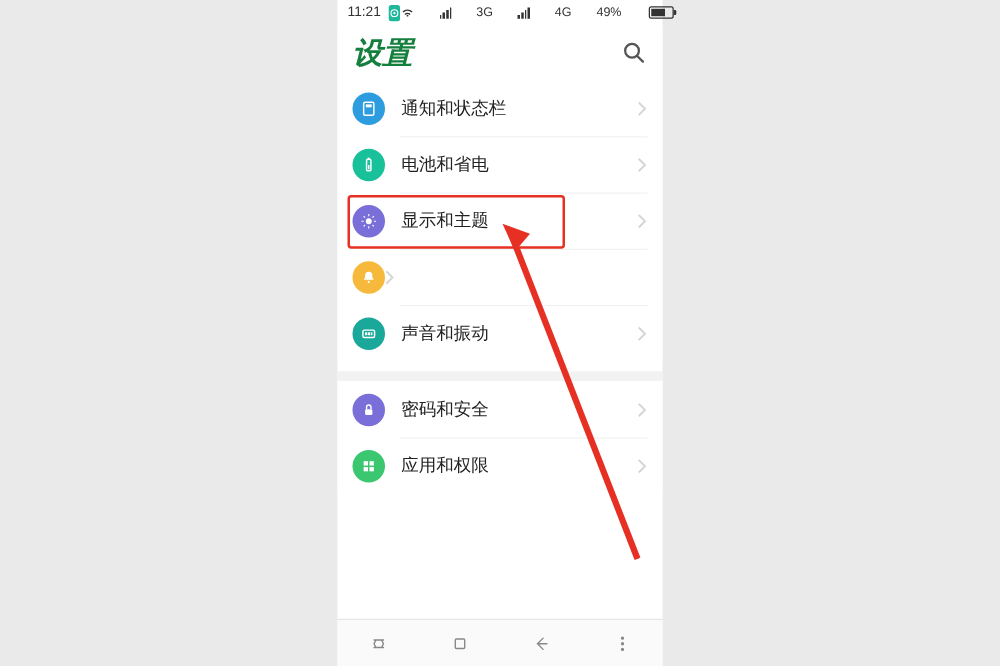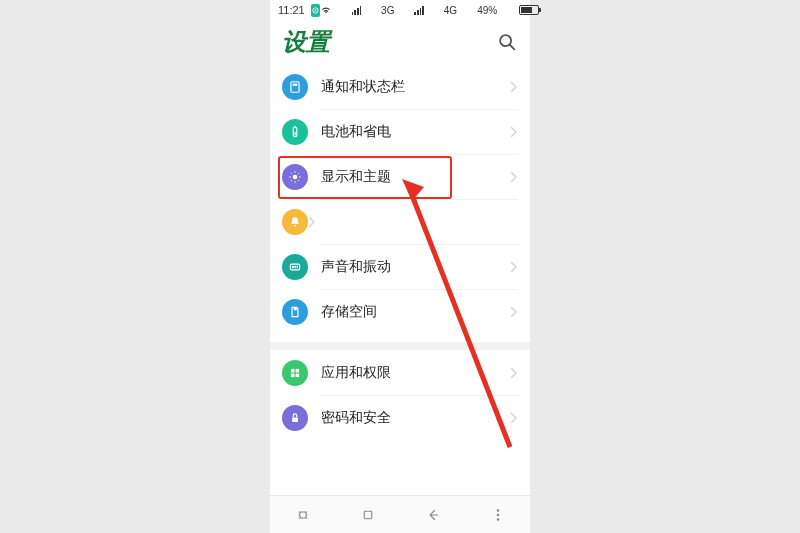--- a/index.html
+++ b/index.html
@@ -217,59 +217,47 @@
             <rect x="7" y="10" width="3" height="4" fill="#fff"></rect>
             <rect x="11" y="10" width="3" height="4" fill="#fff"></rect>
             <rect x="15" y="10" width="2" height="4" fill="#fff"></rect>
           </svg>
         </div>
       <div class="row-label">声音和振动</div>
       <svg class="row-chev" viewBox="0 0 8 12">
           <path d="M1 1l5 5-5 5" fill="none" stroke="#888" stroke-width="1.5"></path>
         </svg>
     </div>
-    <div class="row">
-      <div class="row-icon" style="background:#2e9de0">
-          <svg viewBox="0 0 24 24">
-            <path d="M7 4h8l2 2v14H7z" fill="none" stroke="#fff" stroke-width="2"></path>
-            <rect x="10" y="4" width="5" height="5" fill="#fff"></rect>
-          </svg>
-        </div>
-      <div class="row-label">存储空间</div>
-      <svg class="row-chev" viewBox="0 0 8 12">
-          <path d="M1 1l5 5-5 5" fill="none" stroke="#888" stroke-width="1.5"></path>
-        </svg>
-    </div>
   </div>
 
   <div class="sep"></div>
 
   <div class="list-group">
+    <div class="row">
+      <div class="row-icon" style="background:#7a6ed8">
+          <svg viewBox="0 0 24 24">
+            <rect x="7" y="11" width="10" height="8" rx="2" fill="#fff"></rect>
+            <path d="M9 11V8a3 3 0 016 0v3" fill="none" stroke="#fff" stroke-width="2"></path>
+          </svg>
+        </div>
+      <div class="row-label">密码和安全</div>
+      <svg class="row-chev" viewBox="0 0 8 12">
+          <path d="M1 1l5 5-5 5" fill="none" stroke="#888" stroke-width="1.5"></path>
+        </svg>
+    </div>
     <div class="row">
       <div class="row-icon" style="background:#3bc670">
           <svg viewBox="0 0 24 24">
             <rect x="5" y="5" width="6" height="6" fill="#fff"></rect>
             <rect x="13" y="5" width="6" height="6" fill="#fff"></rect>
             <rect x="5" y="13" width="6" height="6" fill="#fff"></rect>
             <rect x="13" y="13" width="6" height="6" fill="#fff"></rect>
           </svg>
         </div>
       <div class="row-label">应用和权限</div>
-      <svg class="row-chev" viewBox="0 0 8 12">
-          <path d="M1 1l5 5-5 5" fill="none" stroke="#888" stroke-width="1.5"></path>
-        </svg>
-    </div>
-    <div class="row">
-      <div class="row-icon" style="background:#7a6ed8">
-          <svg viewBox="0 0 24 24">
-            <rect x="7" y="11" width="10" height="8" rx="2" fill="#fff"></rect>
-            <path d="M9 11V8a3 3 0 016 0v3" fill="none" stroke="#fff" stroke-width="2"></path>
-          </svg>
-        </div>
-      <div class="row-label">密码和安全</div>
       <svg class="row-chev" viewBox="0 0 8 12">
           <path d="M1 1l5 5-5 5" fill="none" stroke="#888" stroke-width="1.5"></path>
         </svg>
     </div>
   </div>
 
   <div class="highlight" style="left:8px; top:156px; width:174px; height:43px;"></div>
 
   <svg class="arrow" style="left:130px; top:177px; width:120px; height:280px;" viewBox="0 0 120 280">
     <defs>

